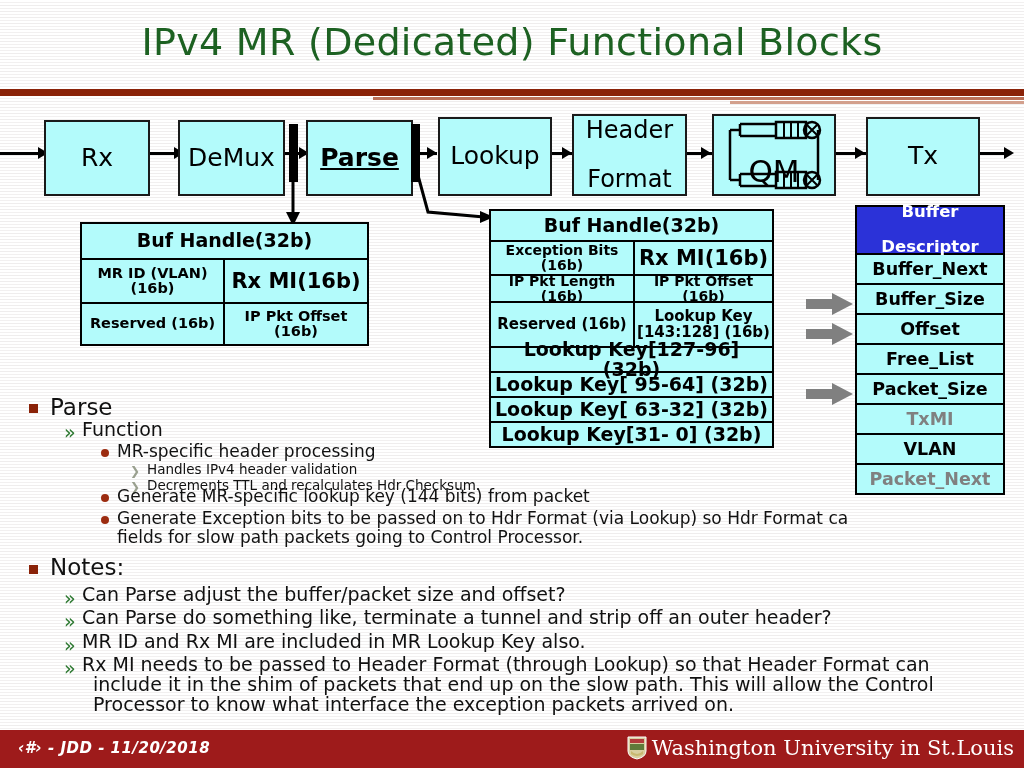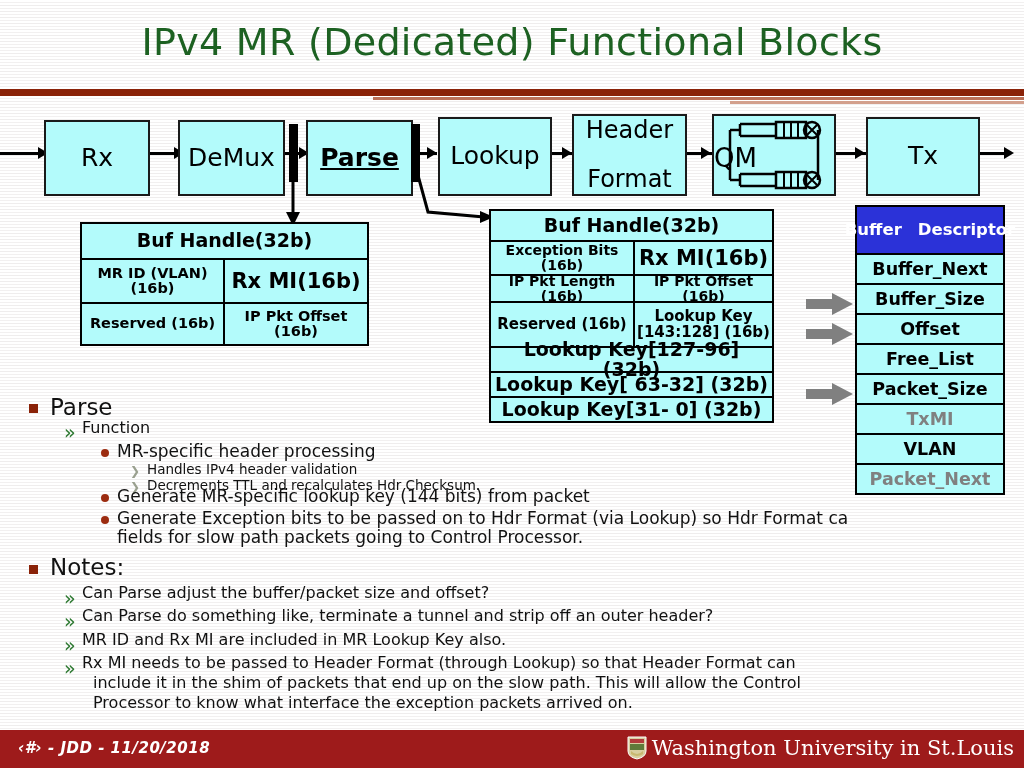--- a/index.html
+++ b/index.html
@@ -38,22 +38,22 @@
   .hbar{position:absolute;background:#000;width:9px;}
   .arrow-line{position:absolute;background:#000;height:3px;}
   .arrow-head{
     position:absolute;width:0;height:0;
     border-top:6px solid transparent;border-bottom:6px solid transparent;
     border-left:10px solid #000;
   }
 
   
   .qm-art{position:absolute;left:0;top:0;width:100%;height:100%;}
-  .qm-label{position:absolute;left:0;top:4px;width:100%;height:100%;
-    display:flex;align-items:center;font-size:26px;}
+  .qm-label{position:absolute;left:0;top:16px;width:100%;height:100%;
+    display:flex;align-items:center;justify-content:center;font-size:31px;}
 
   
   .tbl{position:absolute;border:2px solid #000;background:#b3fbfb;box-sizing:border-box;}
   .trow{display:flex;border-bottom:2px solid #000;}
   .trow:last-child{border-bottom:none;}
   .tcell{
     display:flex;align-items:center;justify-content:center;text-align:center;
     font-weight:bold;color:#000;box-sizing:border-box;padding:1px 2px;line-height:1.05;
   }
   .tcell.split{border-right:2px solid #000;}
@@ -91,21 +91,21 @@
   #tbl-right .rh .tcell{width:100%;color:#fff;font-size:16.5px;line-height:1.15;}
   #tbl-right .rr{height:28px;}
   #tbl-right .rr .tcell{width:100%;font-size:17.5px;}
   #tbl-right .rr.dim .tcell{color:#808080;}
 
   .blockarrow{position:absolute;}
 
   
   .bul{position:absolute;color:#111;}
   .l1{font-size:23px;}
-  .l2{font-size:16px;}
+  .l2{font-size:19px;}
   .l3{font-size:17px;}
   .l4{font-size:13.5px;}
   .mk-sq{position:absolute;width:9px;height:9px;background:#8a2208;}
   .mk-chev{position:absolute;color:#2f7a33;font-size:19px;line-height:1;}
   .mk-dot{position:absolute;width:8px;height:8px;border-radius:50%;background:#9c2c10;}
   .mk-tri{position:absolute;color:#9aa08f;font-size:12px;line-height:1;}
 
   
   #footer{position:absolute;left:0;top:730px;width:1024px;height:38px;background:#9e1b1b;}
   #footer-text{position:absolute;left:18px;top:739px;color:#fff;font-style:italic;
@@ -243,40 +243,43 @@
       <div class="tcell split c1">Reserved (16b)</div>
       <div class="tcell c2" style="flex-direction:column;">
         <span>Lookup Key</span>
         <span>[143:128] (16b)</span>
       </div>
     </div>
     <div class="trow rK">
       <div class="tcell">Lookup Key[127-96] (32b)</div>
     </div>
     <div class="trow rK">
+      <div class="tcell">Lookup Key[ 95-64] (32b)</div>
+    </div>
+    <div class="trow rK">
       <div class="tcell">Lookup Key[ 63-32] (32b)</div>
     </div>
     <div class="trow rK">
       <div class="tcell">Lookup Key[31-  0] (32b)</div>
     </div>
   </div>
 
   <svg class="blockarrow" style="left:806px;top:292px;width:48px;height:24px;" viewBox="0 0 48 24">
     <path d="M0 7 L26 7 L26 1 L47 12 L26 23 L26 17 L0 17 Z" fill="#808080"></path>
   </svg>
   <svg class="blockarrow" style="left:806px;top:322px;width:48px;height:24px;" viewBox="0 0 48 24">
     <path d="M0 7 L26 7 L26 1 L47 12 L26 23 L26 17 L0 17 Z" fill="#808080"></path>
   </svg>
   <svg class="blockarrow" style="left:806px;top:382px;width:48px;height:24px;" viewBox="0 0 48 24">
     <path d="M0 7 L26 7 L26 1 L47 12 L26 23 L26 17 L0 17 Z" fill="#808080"></path>
   </svg>
 
   <div class="tbl" id="tbl-right">
     <div class="trow rh">
-      <div class="tcell" style="flex-direction:row;gap:16px;">
+      <div class="tcell" style="flex-direction:column;gap:16px;">
         <span>Buffer</span>
         <span>Descriptor</span>
       </div>
     </div>
     <div class="trow rr">
       <div class="tcell">Buffer_Next</div>
     </div>
     <div class="trow rr">
       <div class="tcell">Buffer_Size</div>
     </div>

